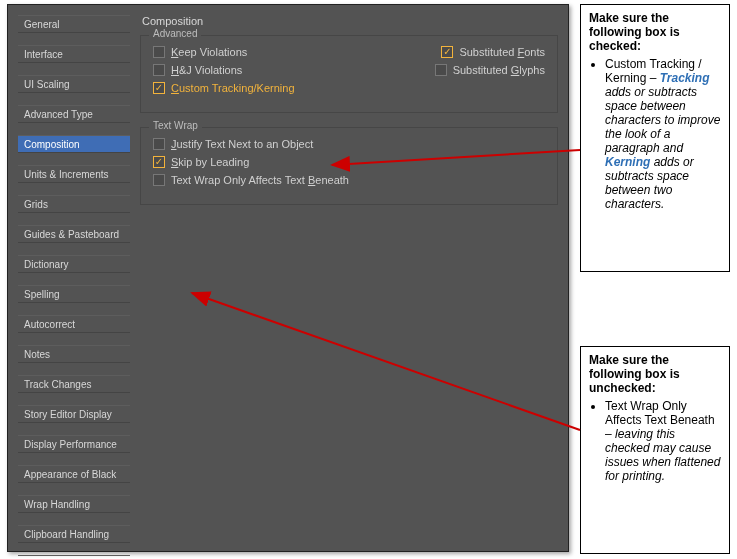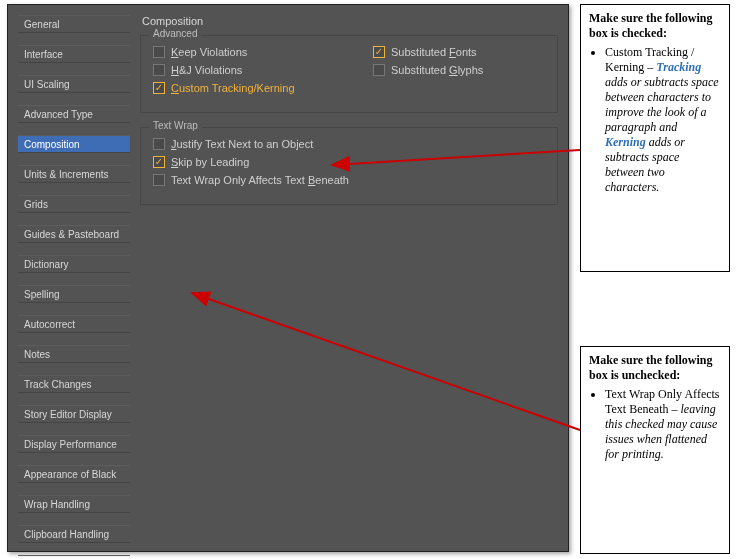--- a/index.html
+++ b/index.html
@@ -85,20 +85,21 @@
     top: -8px; left: 8px;
     background: #535353;
     padding: 0 4px;
     font-size: 10px;
     color: #bdbdbd;
   }
   .row {
     display: flex;
     gap: 60px;
     margin-bottom: 6px;
+    justify-content: space-between;
   }
   .cb {
     display: flex;
     align-items: center;
     gap: 6px;
     font-size: 11px;
     color: #d0d0d0;
     cursor: pointer;
   }
   .cb .box {
@@ -141,21 +142,21 @@
     justify-content: center;
     cursor: pointer;
   }
 
   
   .annot {
     position: absolute;
     width: 150px;
     border: 1px solid #000;
     padding: 6px 8px 10px 8px;
-    font-family: Liberation Serif, serif;
+    font-family: Liberation Sans, sans-serif;
     font-size: 12px;
     color: #000;
     background: #fff;
   }
   .annot-1 { left: 580px; top: 4px; height: 268px; }
   .annot-2 { left: 580px; top: 346px; height: 208px; }
   .annot .lead { font-weight: 600; margin-bottom: 4px; }
   .annot ul { margin: 4px 0 0 16px; padding: 0; }
   .annot li { margin-bottom: 2px; }
   .annot em { font-style: italic; }

